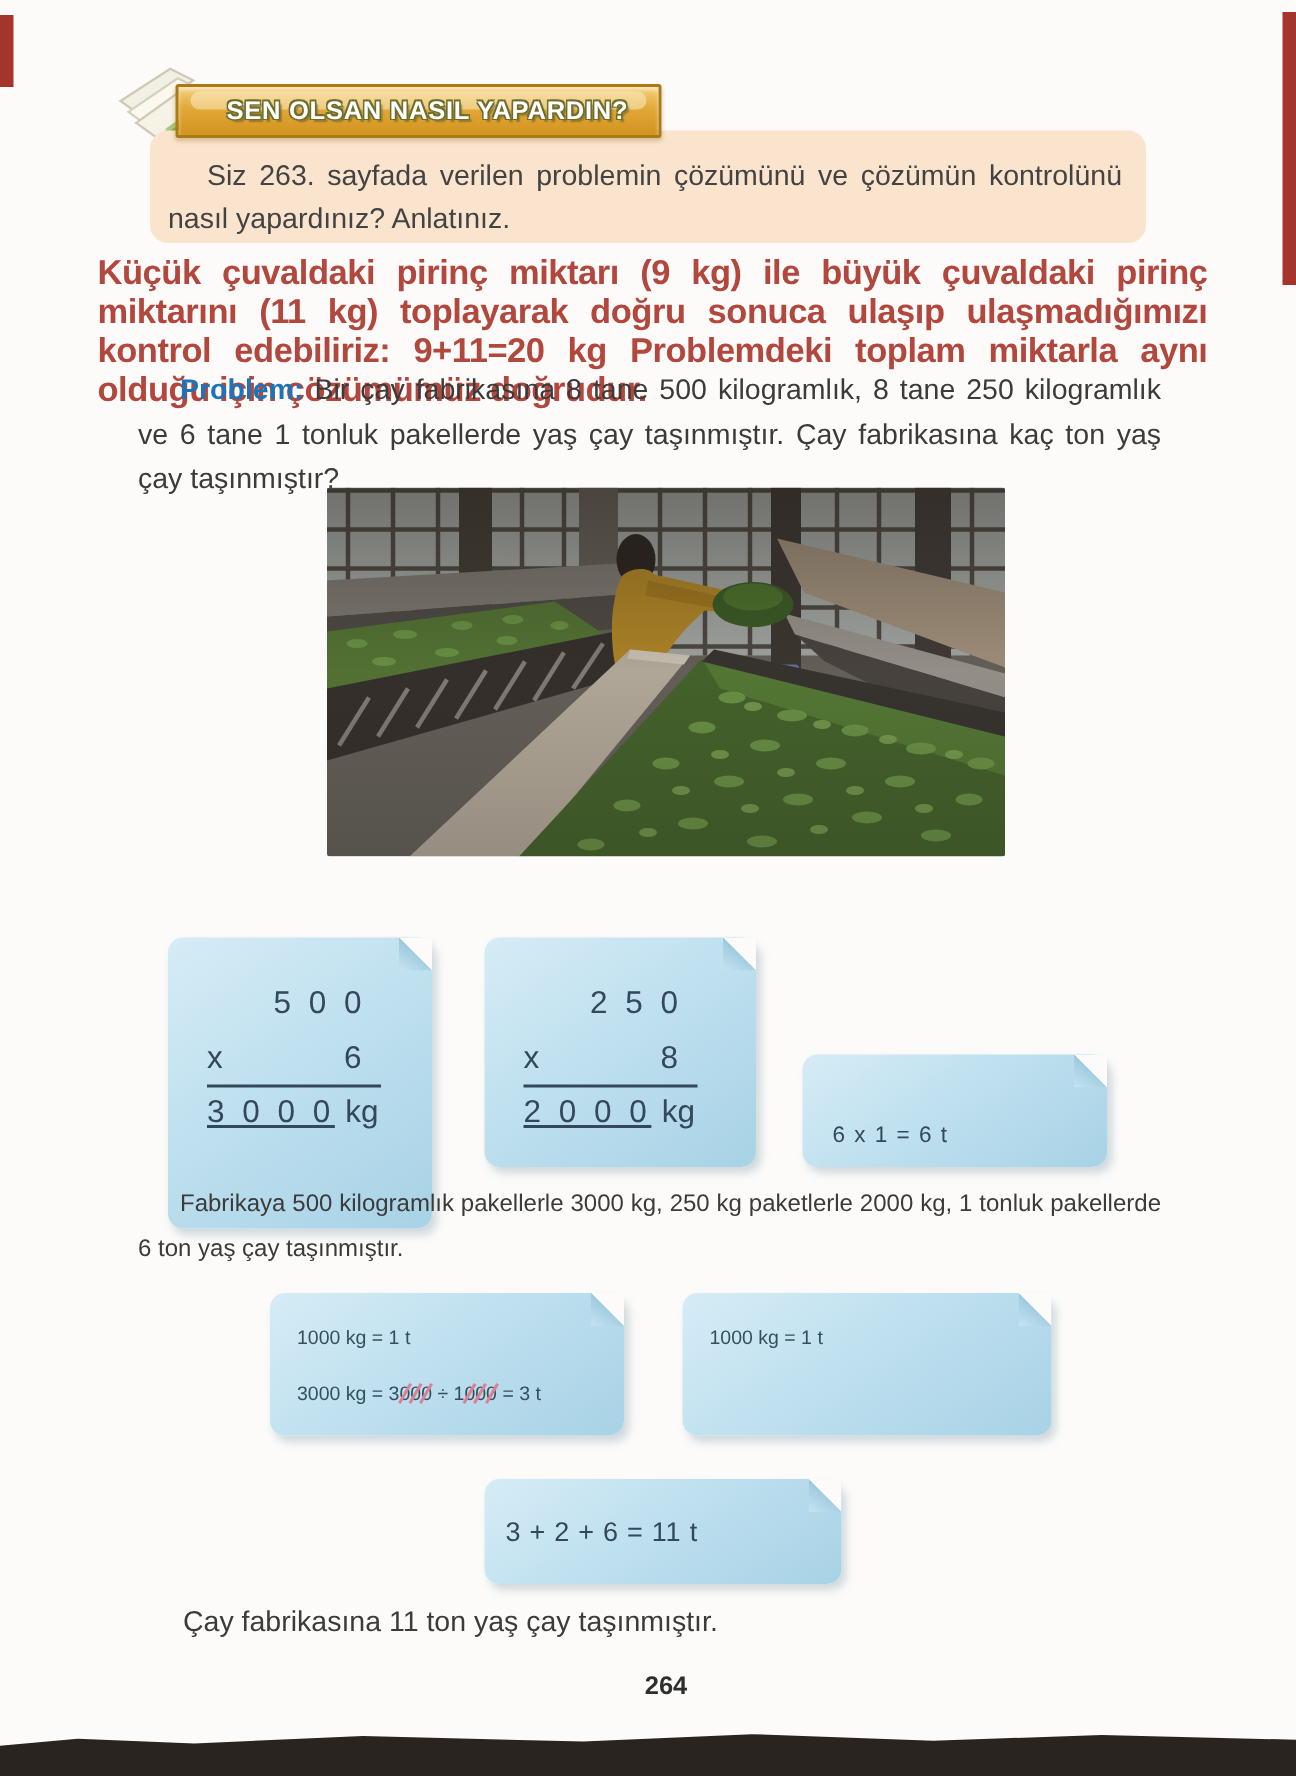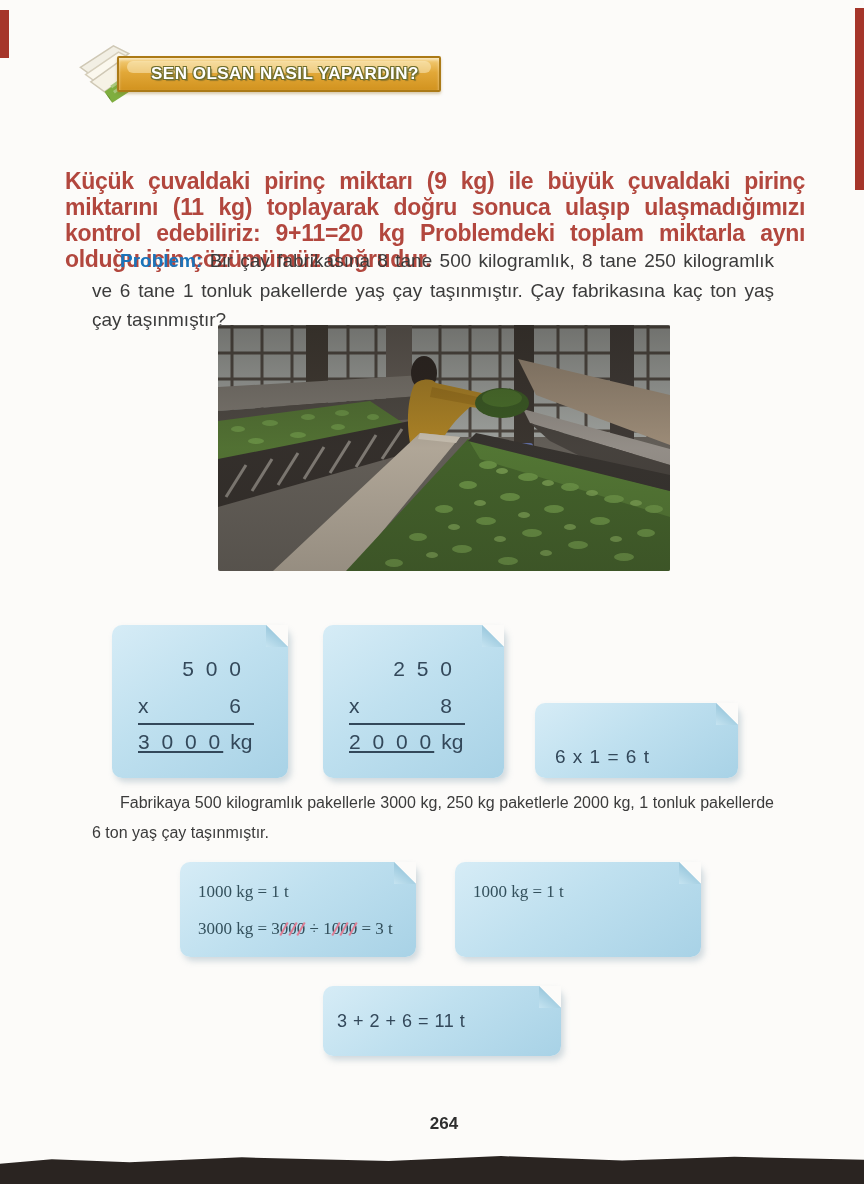--- a/index.html
+++ b/index.html
@@ -64,44 +64,44 @@
     position:absolute; border-radius:10px;
     background:linear-gradient(145deg,#d6ecf6 0%, #bfe0ef 45%, #a8d2e6 100%);
     box-shadow:3px 4px 6px rgba(135,160,175,.38);
   }
   .card::before { content:""; position:absolute; top:0; right:0; width:22px; height:22px;
     background:#fcfbf9; clip-path:polygon(0 0,100% 0,100% 100%); }
   .card::after { content:""; position:absolute; top:0; right:0; width:22px; height:22px;
     background:linear-gradient(215deg,#7fb3ca 0%, #a5cfe2 55%, #c6e4f1 100%);
     clip-path:polygon(0 0,0 100%,100% 100%); }
 
-  .card-m1 { left:112px; top:625px; width:176px; height:153px; }
+  .card-m1 { left:112px; top:625px; width:176px; height:194px; }
   .card-m2 { left:323px; top:625px; width:181px; height:153px; }
   .card-t  { left:535px; top:703px; width:203px; height:75px; display:flex; align-items:center; }
 
   .mcol { margin:32px 0 0 26px; width:116px; font-size:21px; color:#33485a; }
   .mrow-top { text-align:right; padding-right:10px; letter-spacing:3px; white-space:nowrap; }
   .mrow-op  { display:flex; justify-content:space-between; padding-right:10px; letter-spacing:3px; margin-top:13px; }
   .mrule    { border-top:2.5px solid #33485a; margin-top:5px; }
   .mrow-res { display:flex; margin-top:5px; white-space:nowrap; }
   .mres  { letter-spacing:3px;text-decoration:underline; }
   .munit { margin-left:7px; letter-spacing:0; }
 
-  .tons-line { font-size:19px; color:#33485a; margin-left:20px; letter-spacing:1px;margin-top:32px; }
+  .tons-line { font-size:15px; color:#33485a; margin-left:20px; letter-spacing:1px;margin-top:32px; }
 
   
   .mid-par {
     position:absolute; left:92px; top:788px; width:682px;
     font-size:16px; line-height:30px; color:#3b3b3b; text-align:justify; text-indent:28px; margin:0;
   }
 
   
   .card-c1 { left:180px; top:862px; width:236px; height:95px; }
   .card-c2 { left:455px; top:862px; width:246px; height:95px; }
-  .conv { margin:11px 0 0 18px; font-size:17px; line-height:37px; color:#33505c; white-space:nowrap;font-family:Liberation Serif, serif; }
+  .conv { margin:11px 0 0 18px; font-size:13px; line-height:37px; color:#33505c; white-space:nowrap; }
   .struck { position:relative; display:inline-block; }
   .struck::after { content:""; position:absolute; left:50%; top:50%; width:15px;
     border-top:2px solid #de7f95; transform:translate(-50%,-50%) rotate(-60deg); }
 
   
   .card-s { left:323px; top:986px; width:238px; height:70px; display:flex; align-items:center; }
   .sum-line { font-size:18px; color:#33485a; margin-left:14px; letter-spacing:.5px; }
 
   
   .conclusion { position:absolute; left:122px; top:1071px; font-size:19px; color:#3b3b3b; margin:0; }
@@ -119,20 +119,23 @@
   <svg class="badge-icon" viewBox="0 0 74 62">
     <polygon points="4,18 40,2 54,12 16,30" fill="#f2efe4" stroke="#cfc8b5" stroke-width="1.5"></polygon>
     <polygon points="8,26 44,9 58,19 20,38" fill="#fbf8ee" stroke="#d6cfbc" stroke-width="1.5"></polygon>
     <polygon points="12,34 48,16 62,27 24,46" fill="#f6f2e5" stroke="#cfc8b5" stroke-width="1.5"></polygon>
     <polygon points="24,46 62,27 66,42 30,58" fill="#7fae3f"></polygon>
     <polygon points="24,46 30,58 28,52" fill="#5d8c2b"></polygon>
     <rect x="30" y="36" width="22" height="3" fill="#a9c97d" transform="rotate(-26 41 37)"></rect>
     <rect x="32" y="42" width="20" height="3" fill="#a9c97d" transform="rotate(-26 42 43)"></rect>
   </svg>
 
+  <div class="prompt-box">
+    <p class="prompt-text">Siz 263. sayfada verilen problemin çözümünü ve çözümün kontrolünü nasıl yapardınız? Anlatınız.</p>
+  </div>
 
   <div class="banner">
     <span class="banner-label">SEN OLSAN NASIL YAPARDIN?</span>
   </div>
 
   <p class="answer-note">Küçük çuvaldaki pirinç miktarı (9 kg) ile büyük çuvaldaki pirinç miktarını (11 kg) toplayarak doğru sonuca ulaşıp ulaşmadığımızı kontrol edebiliriz: 9+11=20 kg Problemdeki toplam miktarla aynı olduğu için çözümümüz doğrudur.</p>
 
   <p class="problem-par"><span class="problem-label">Problem:</span><span> Bir çay fabrikasına 8 tane 500 kilogramlık, 8 tane 250 kilogramlık ve 6 tane 1 tonluk pakellerde yaş çay taşınmıştır. Çay fabrikasına kaç ton yaş çay taşınmıştır?</span></p>
 
   <div class="photo">
@@ -298,17 +301,18 @@
   <div class="card card-c2">
     <div class="conv">
       <div>1000 kg = 1 t</div>
     </div>
   </div>
 
   <div class="card card-s">
     <span class="sum-line">3 + 2 + 6 = 11 t</span>
   </div>
 
+  <p class="conclusion">Çay fabrikasına 11 ton yaş çay taşınmıştır.</p>
 
   <div class="page-num">264</div>
 
   <div class="edge-bottom"></div>
 </div>
 
 </body></html>

